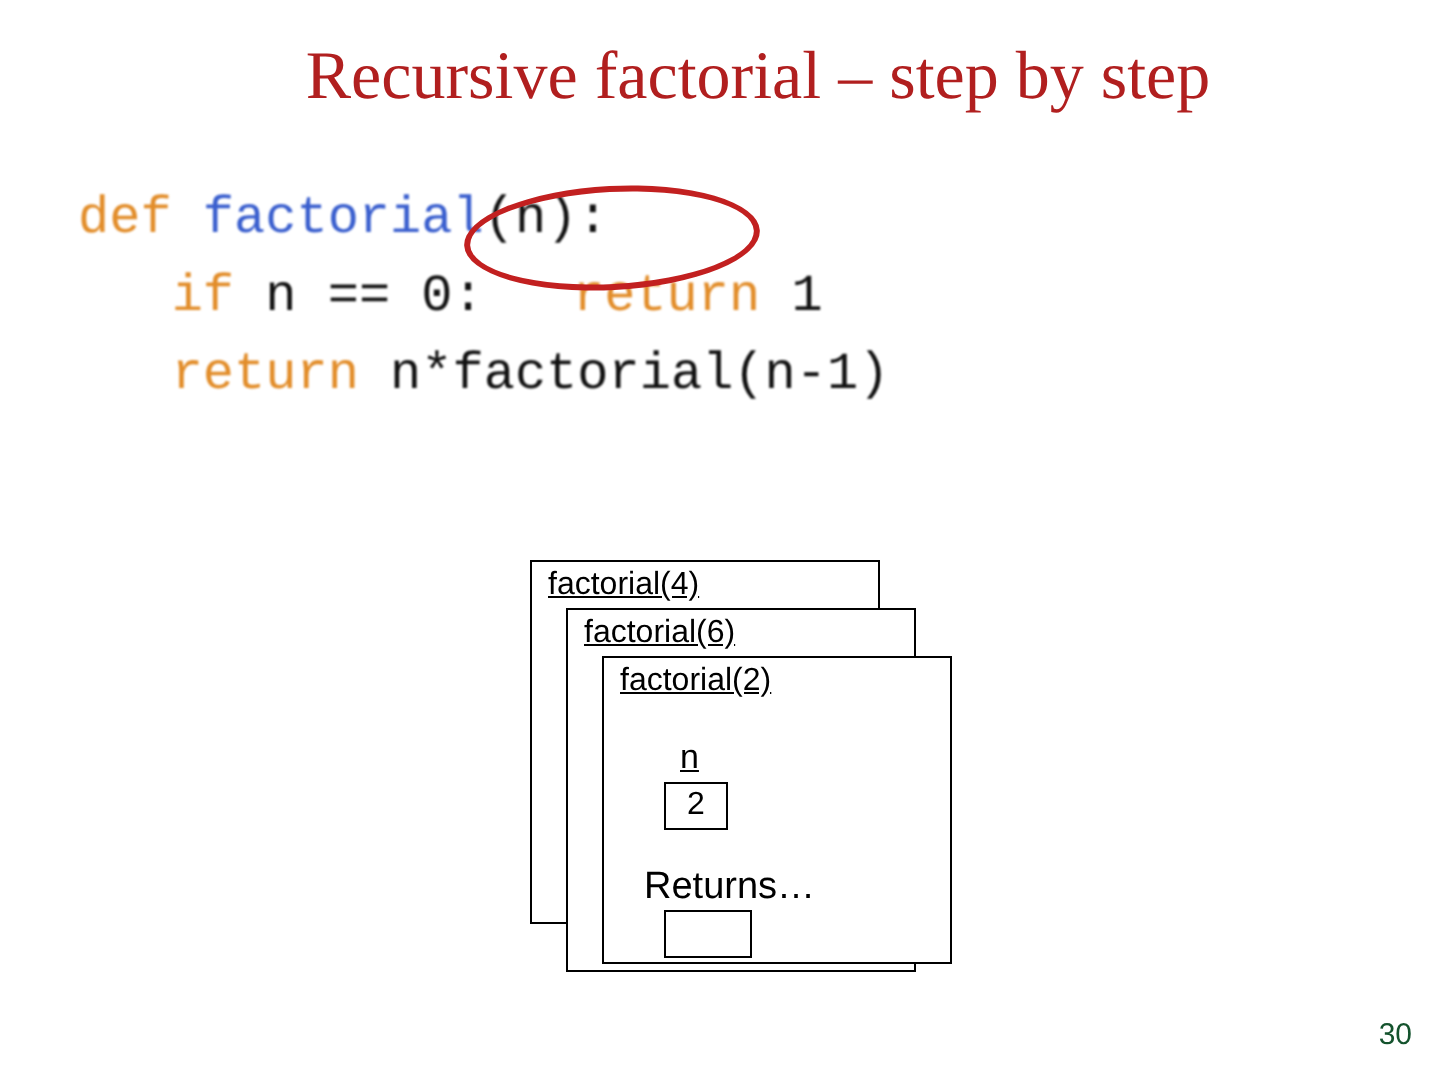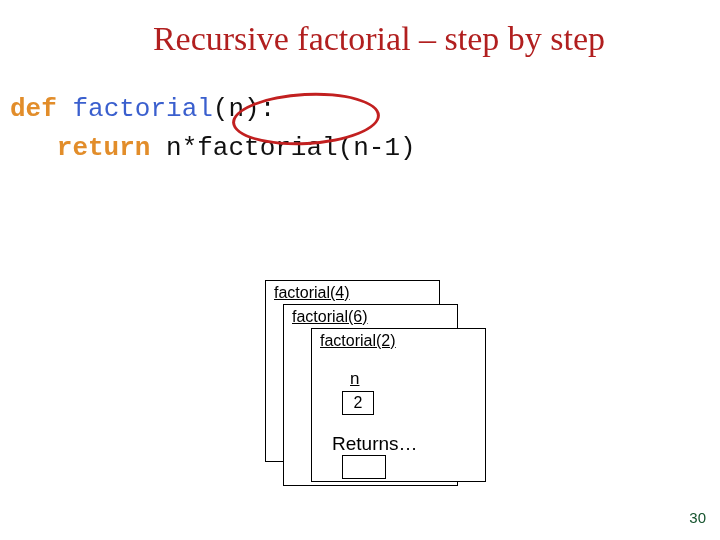--- a/index.html
+++ b/index.html
@@ -22,21 +22,21 @@
   .code-area {
     position: absolute;
     top: 90px;
     left: 10px;
     font-family: 'Courier New', monospace;
     font-size: 26px;
     line-height: 1.5;
     color: #111;
     filter: blur(0.4px);
   }
-  .code-area .kw { color: #e28d2a; font-weight: bold; }
+  .code-area .kw { color: #e28d2a; font-weight: normal; margin-left: 29px; }
   .code-area .fn { color: #3a5fce; margin-top: 16px; }
   .code-line { white-space: pre; }
   .ellipse {
     position: absolute;
     top: 93px;
     left: 232px;
     width: 148px;
     height: 52px;
     border: 3px solid #c22020;
     border-radius: 50%;
@@ -49,21 +49,21 @@
     font-family: Arial, Helvetica, sans-serif;
     font-size: 16px;
   }
   .frame {
     position: absolute;
     background: #ffffff;
     border: 1.5px solid #000;
   }
   .frame.f1 { top: 0; left: 0; width: 175px; height: 182px; }
   .frame.f2 { top: 24px; left: 18px; width: 175px; height: 182px; }
-  .frame.f3 { top: 48px; left: 46px; width: 175px; height: 154px; text-decoration: underline; }
+  .frame.f3 { top: 48px; left: 36px; width: 175px; height: 154px; text-decoration: underline; }
   .frame-title {
     padding: 3px 8px 0 8px;
     text-decoration: underline;
     font-size: 16px;
   }
   .var-label {
     position: absolute;
     top: 40px;
     left: 38px;
     text-decoration: underline;
@@ -103,20 +103,21 @@
     color: #14532d;
   }
 </style>
 </head>
 <body>
 
 <h1 class="title">Recursive factorial – step by step</h1>
 
 <div class="code-area">
   <div class="code-line"><span class="kw">def</span> <span class="fn">factorial</span><span>(n):</span></div>
+  <div class="code-line">   <span class="kw">if</span><span> n == 0: </span><span class="kw">return</span><span> 1</span></div>
   <div class="code-line">   <span class="kw">return</span><span> n*factorial(n-1)</span></div>
 </div>
 
 <div class="ellipse"></div>
 
 <div class="stack-area">
   <div class="frame f1">
     <div class="frame-title">factorial(4)</div>
   </div>
   <div class="frame f2">

